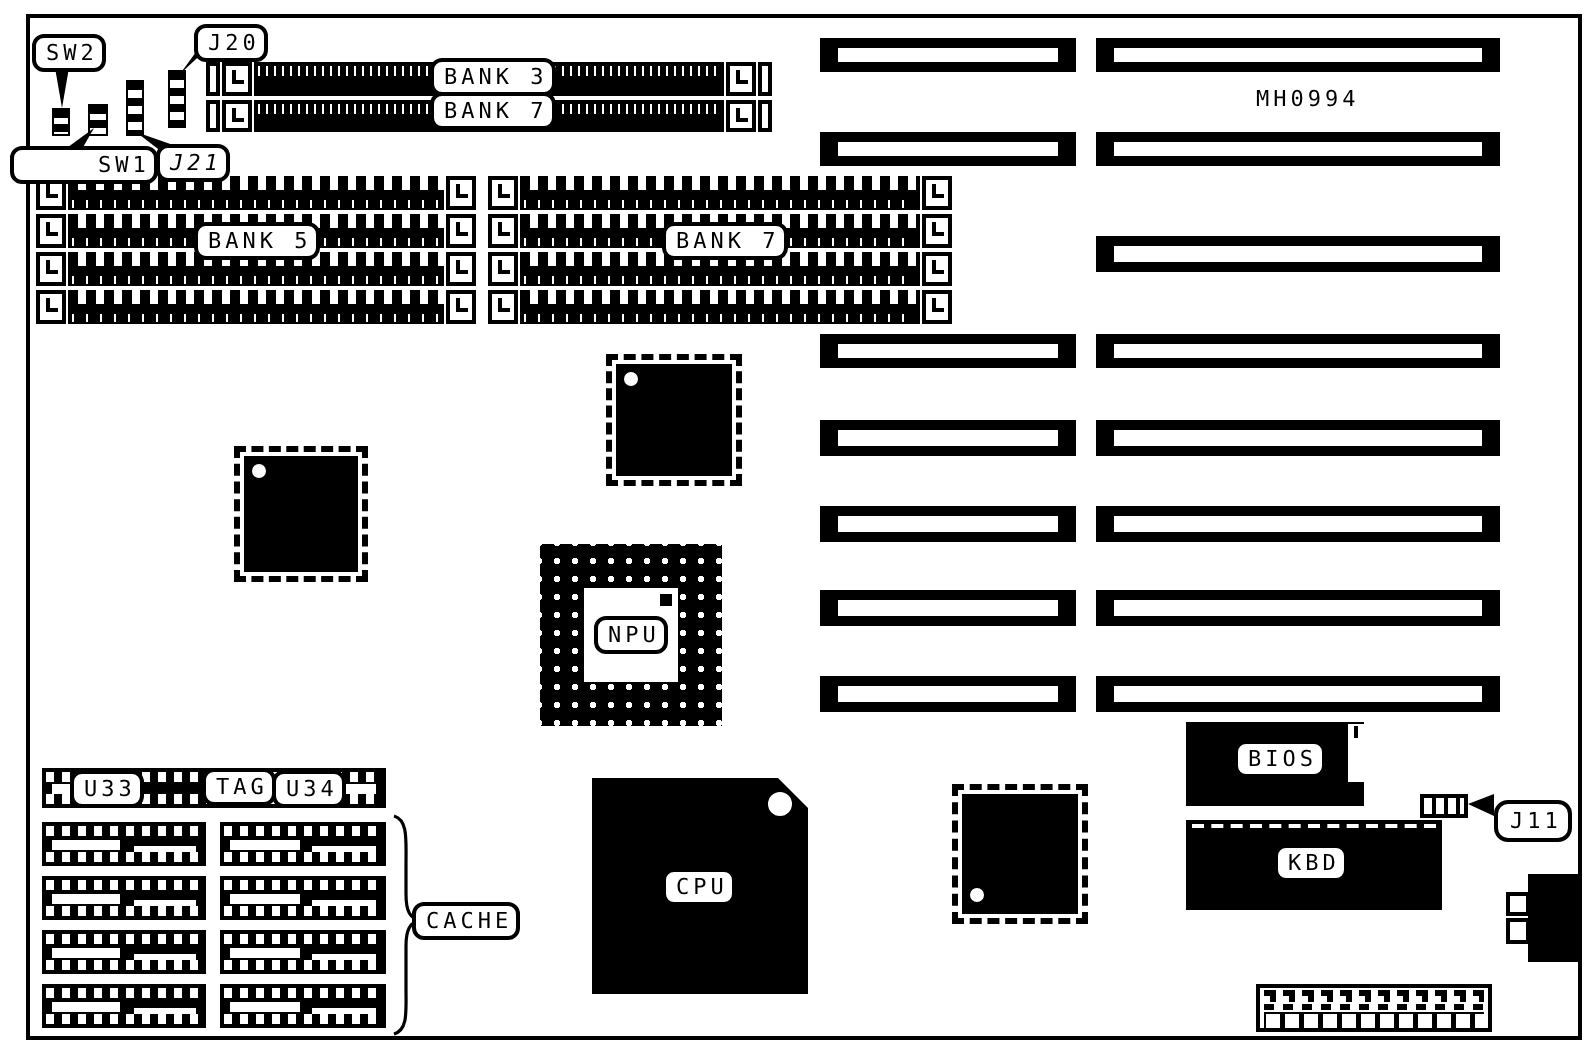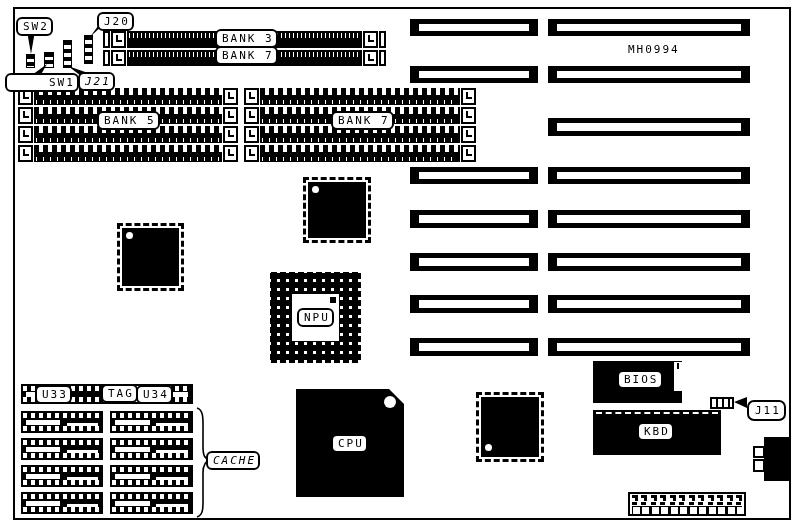--- a/index.html
+++ b/index.html
@@ -278,21 +278,21 @@
       <div class="slitR"></div>
     </div>
   <div class="dip" style="left:21px;  top:492px; width:82px; height:22px;">
       <div class="slitL"></div>
       <div class="slitR"></div>
     </div>
   <div class="dip" style="left:110px; top:492px; width:83px; height:22px;">
       <div class="slitL"></div>
       <div class="slitR"></div>
     </div>
-  <div class="lbl" style="left:206px; top:451px;font-style:italic;">CACHE</div>
+  <div class="lbl" style="left:206px; top:451px;">CACHE</div>
 
   <div class="blk" style="left:593px; top:361px; width:89px; height:42px;"></div>
   <div class="abs" style="left:674px; top:362px; width:10px; height:29px; background:#fff;"></div>
   <div class="abs" style="left:677px; top:363px; width:2px; height:6px; background:#000;"></div>
   <div class="lbl" style="left:617px; top:370px;">BIOS</div>
 
   <div class="j11c" style="left:710px; top:397px; width:24px; height:12px;"></div>
   <div class="lbl" style="left:747px; top:400px; border-radius:7px; padding:3px 3px 3px 6px;">J11</div>
 
   <div class="blk" style="left:593px; top:410px; width:128px; height:45px;">

